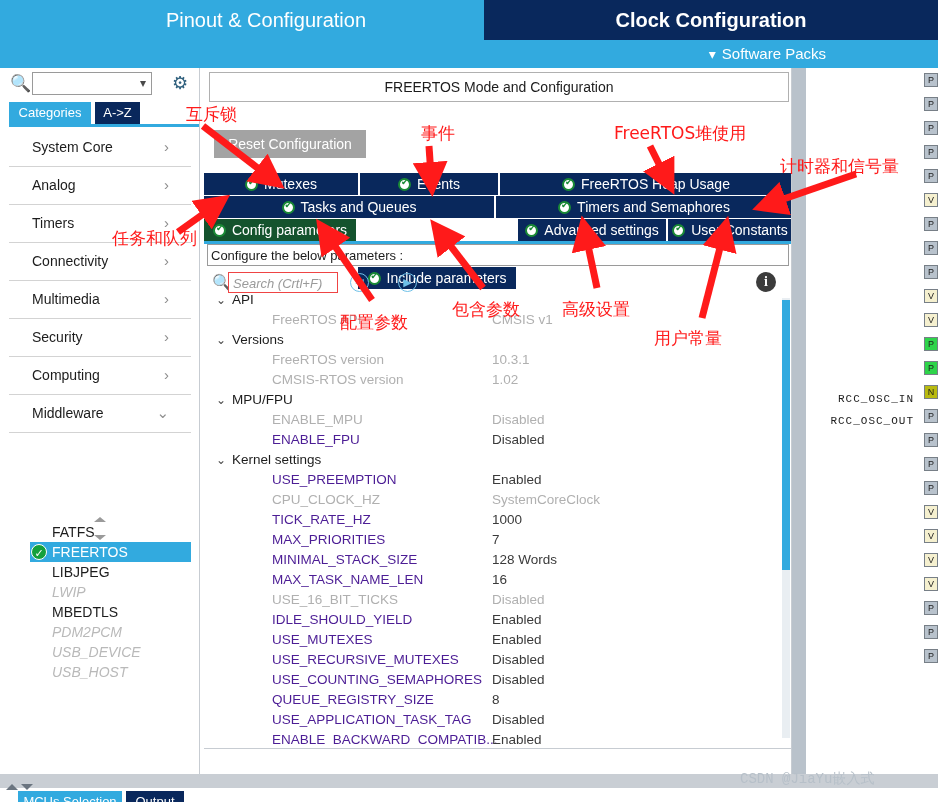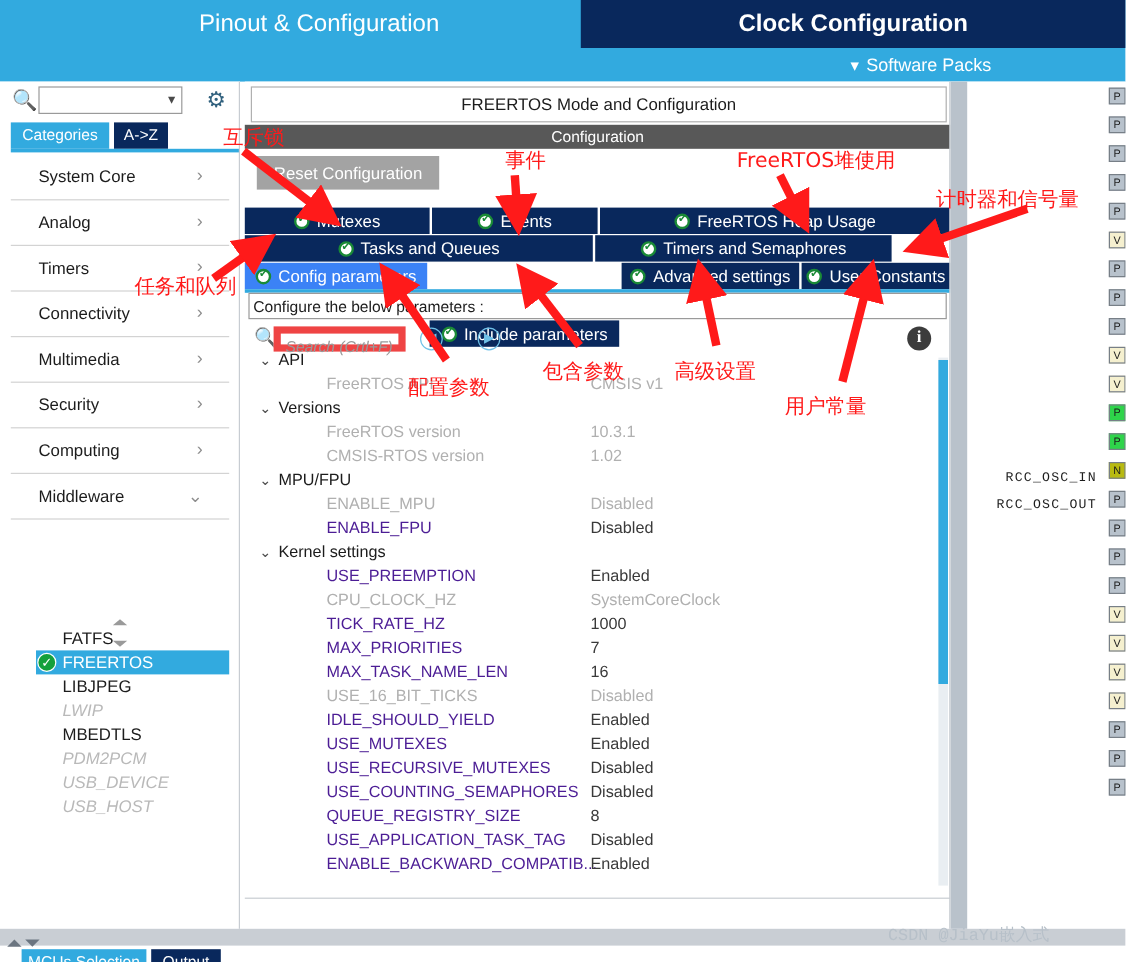--- a/index.html
+++ b/index.html
@@ -62,34 +62,34 @@
              text-align:center;font-size:13px;color:#ffffff;background:#585858;}
   .resetBtn{position:absolute;left:10px;top:62px;width:152px;height:28px;line-height:28px;
             text-align:center;font-size:14px;color:#ffffff;background:#a3a3a3;}
 
   .tabRow{position:absolute;left:0;width:588px;}
   .tabRow.r1{top:105px;height:22px;}
   .tabRow.r2{top:128px;height:22px;}
   .tabRow.r3{top:151px;height:22px;}
   .ctab{position:absolute;top:0;height:22px;line-height:22px;text-align:center;
         font-size:14px;color:#ffffff;background:#09285c;box-sizing:border-box;}
-  .ctab.active{background:#3b82f6;}
+  .ctab.active{background:#14532d;}
   .ctab .gchk{display:inline-block;width:13px;height:13px;border-radius:50%;
         background:#ffffff;border:2px solid #1a8a36;box-sizing:border-box;
         margin-right:6px;position:relative;top:2px;}
   .ctab .gchk::after{content:"\2714";position:absolute;left:1px;top:-3px;font-size:9px;color:#1a8a36;line-height:11px;}
   .tabUnderline{position:absolute;left:0;top:173px;width:588px;height:3px;background:#32aadf;}
 
   .cfgNote{position:absolute;left:3px;top:176px;width:582px;height:22px;line-height:22px;
            padding-left:3px;box-sizing:border-box;font-size:13px;color:#1c1c1c;
            background:#fff;border:1px solid #9a9a9a;}
 
   .toolRow{position:absolute;left:0;top:200px;width:588px;height:32px;}
   .toolRow .mag2{position:absolute;left:8px;top:7px;font-size:16px;color:#1b9ad6;line-height:16px;}
-  .searchParam{position:absolute;left:24px;top:4px;width:110px;height:21px;border:6px solid #ef4444;
+  .searchParam{position:absolute;left:24px;top:4px;width:110px;height:21px;border:1px solid #ef4444;
                background:#fff;font-size:13px;color:#9a9a9a;font-style:italic;line-height:21px;padding-left:4px;
                box-sizing:border-box;}
   .navBtn{position:absolute;top:5px;width:19px;height:19px;border-radius:50%;border:1px solid #6fc1e8;
           color:#6fc1e8;font-size:11px;line-height:17px;text-align:center;box-sizing:border-box;}
   .navBtn.prev{left:146px;}
   .navBtn.next{left:194px;}
   .infoBtn{position:absolute;left:552px;top:4px;width:20px;height:20px;border-radius:50%;
            background:#3c3c3c;color:#fff;font-size:14px;font-weight:bold;line-height:20px;text-align:center;
            font-family:"Liberation Serif",serif;}
 
@@ -236,40 +236,39 @@
     <div class="mwItem dis">
       <span>USB_HOST</span>
     </div>
   </div>
 
 </div>
 <div class="sidebarSep"></div>
 
 <div class="mid">
   <div class="modeTitle">FREERTOS Mode and Configuration</div>
-  <div class="cfgHeader">Configuration</div>
   <div class="resetBtn">Reset Configuration</div>
 
   <div class="tabRow r1">
     <div class="ctab" style="left:0;width:154px;">
       <span class="gchk"></span><span>Mutexes</span>
     </div>
     <div class="ctab" style="left:156px;width:138px;">
       <span class="gchk"></span><span>Events</span>
     </div>
     <div class="ctab" style="left:296px;width:292px;">
       <span class="gchk"></span><span>FreeRTOS Heap Usage</span>
     </div>
   </div>
 
   <div class="tabRow r2">
     <div class="ctab" style="left:0;width:290px;">
       <span class="gchk"></span><span>Tasks and Queues</span>
     </div>
-    <div class="ctab" style="left:292px;width:247px;">
+    <div class="ctab" style="left:292px;width:296px;">
       <span class="gchk"></span><span>Timers and Semaphores</span>
     </div>
   </div>
 
   <div class="tabRow r3">
     <div class="ctab active" style="left:0;width:152px;">
       <span class="gchk"></span><span>Config parameters</span>
     </div>
     <div class="ctab" style="left:154px;width:158px;margin-top:48px;">
       <span class="gchk"></span><span>Include parameters</span>
@@ -338,20 +337,24 @@
       <span class="pname">CPU_CLOCK_HZ</span>
       <span class="pval">SystemCoreClock</span>
     </div>
     <div class="trow">
       <span class="pname">TICK_RATE_HZ</span>
       <span class="pval">1000</span>
     </div>
     <div class="trow">
       <span class="pname">MAX_PRIORITIES</span>
       <span class="pval">7</span>
+    </div>
+    <div class="trow">
+      <span class="pname">MINIMAL_STACK_SIZE</span>
+      <span class="pval">128 Words</span>
     </div>
     <div class="trow">
       <span class="pname">MAX_TASK_NAME_LEN</span>
       <span class="pval">16</span>
     </div>
     <div class="trow dim">
       <span class="pname">USE_16_BIT_TICKS</span>
       <span class="pval">Disabled</span>
     </div>
     <div class="trow">

